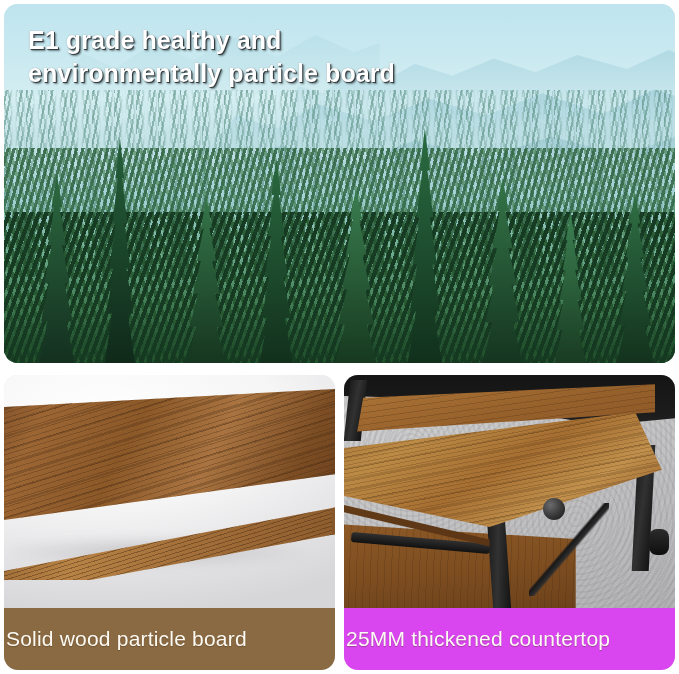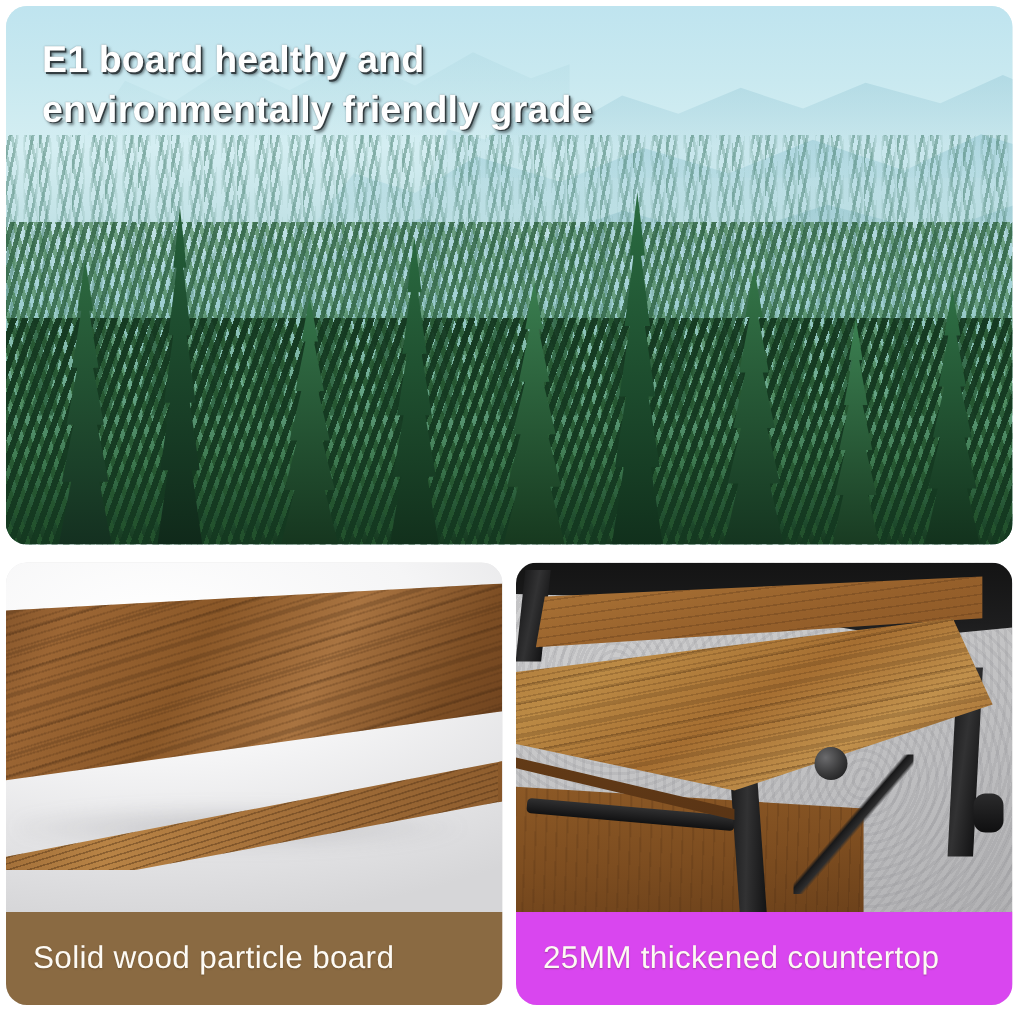--- a/index.html
+++ b/index.html
@@ -176,21 +176,21 @@
     height: 233px;
     overflow: hidden;
   }
 
   .caption-bar {
     position: absolute;
     left: 0; right: 0; bottom: 0;
     height: 62px;
     display: flex;
     align-items: center;
-    padding-left: 18px;
+    padding-left: 2px;
     text-align: center;
   }
   .caption-bar.left  { background: #8a6a42; }
   .caption-bar.right { background: #d946ef; }
 
   .caption-text {
     font-size: 21px;
     color: #fdfaf4;
     font-weight: normal;
     letter-spacing: .2px;
@@ -362,22 +362,22 @@
     <div class="tree" style="left:14%; width:44px;  height:225px; background:linear-gradient(180deg,#25603a,#10291a);"></div>
     <div class="tree" style="left:26%; width:56px;  height:165px; background:linear-gradient(180deg,#35754a,#16361f);"></div>
     <div class="tree" style="left:37%; width:48px;  height:205px; background:linear-gradient(180deg,#2a6a40,#12301c);"></div>
     <div class="tree" style="left:48%; width:60px;  height:175px; background:linear-gradient(180deg,#3a7e50,#17391f);"></div>
     <div class="tree" style="left:59%; width:50px;  height:235px; background:linear-gradient(180deg,#2b6d42,#11301c);"></div>
     <div class="tree" style="left:70%; width:58px;  height:185px; background:linear-gradient(180deg,#347548,#153520);"></div>
     <div class="tree" style="left:81%; width:46px;  height:150px; background:linear-gradient(180deg,#3c8152,#193b22);"></div>
     <div class="tree" style="left:90%; width:54px;  height:170px; background:linear-gradient(180deg,#2f7045,#13321d);"></div>
 
     <div class="title-wrap">
-      <div class="title-line">E1 board healthy and</div>
-      <div class="title-line">environmentally friendly grade</div>
+      <div class="title-line">E1 grade healthy and</div>
+      <div class="title-line">environmentally particle board</div>
     </div>
   </div>
 
   <div class="bottom-row">
 
     <div class="panel-card">
       <div class="card-media">
         <div class="studio-bg"></div>
         <div class="board-shadow"></div>
         <div class="board">

